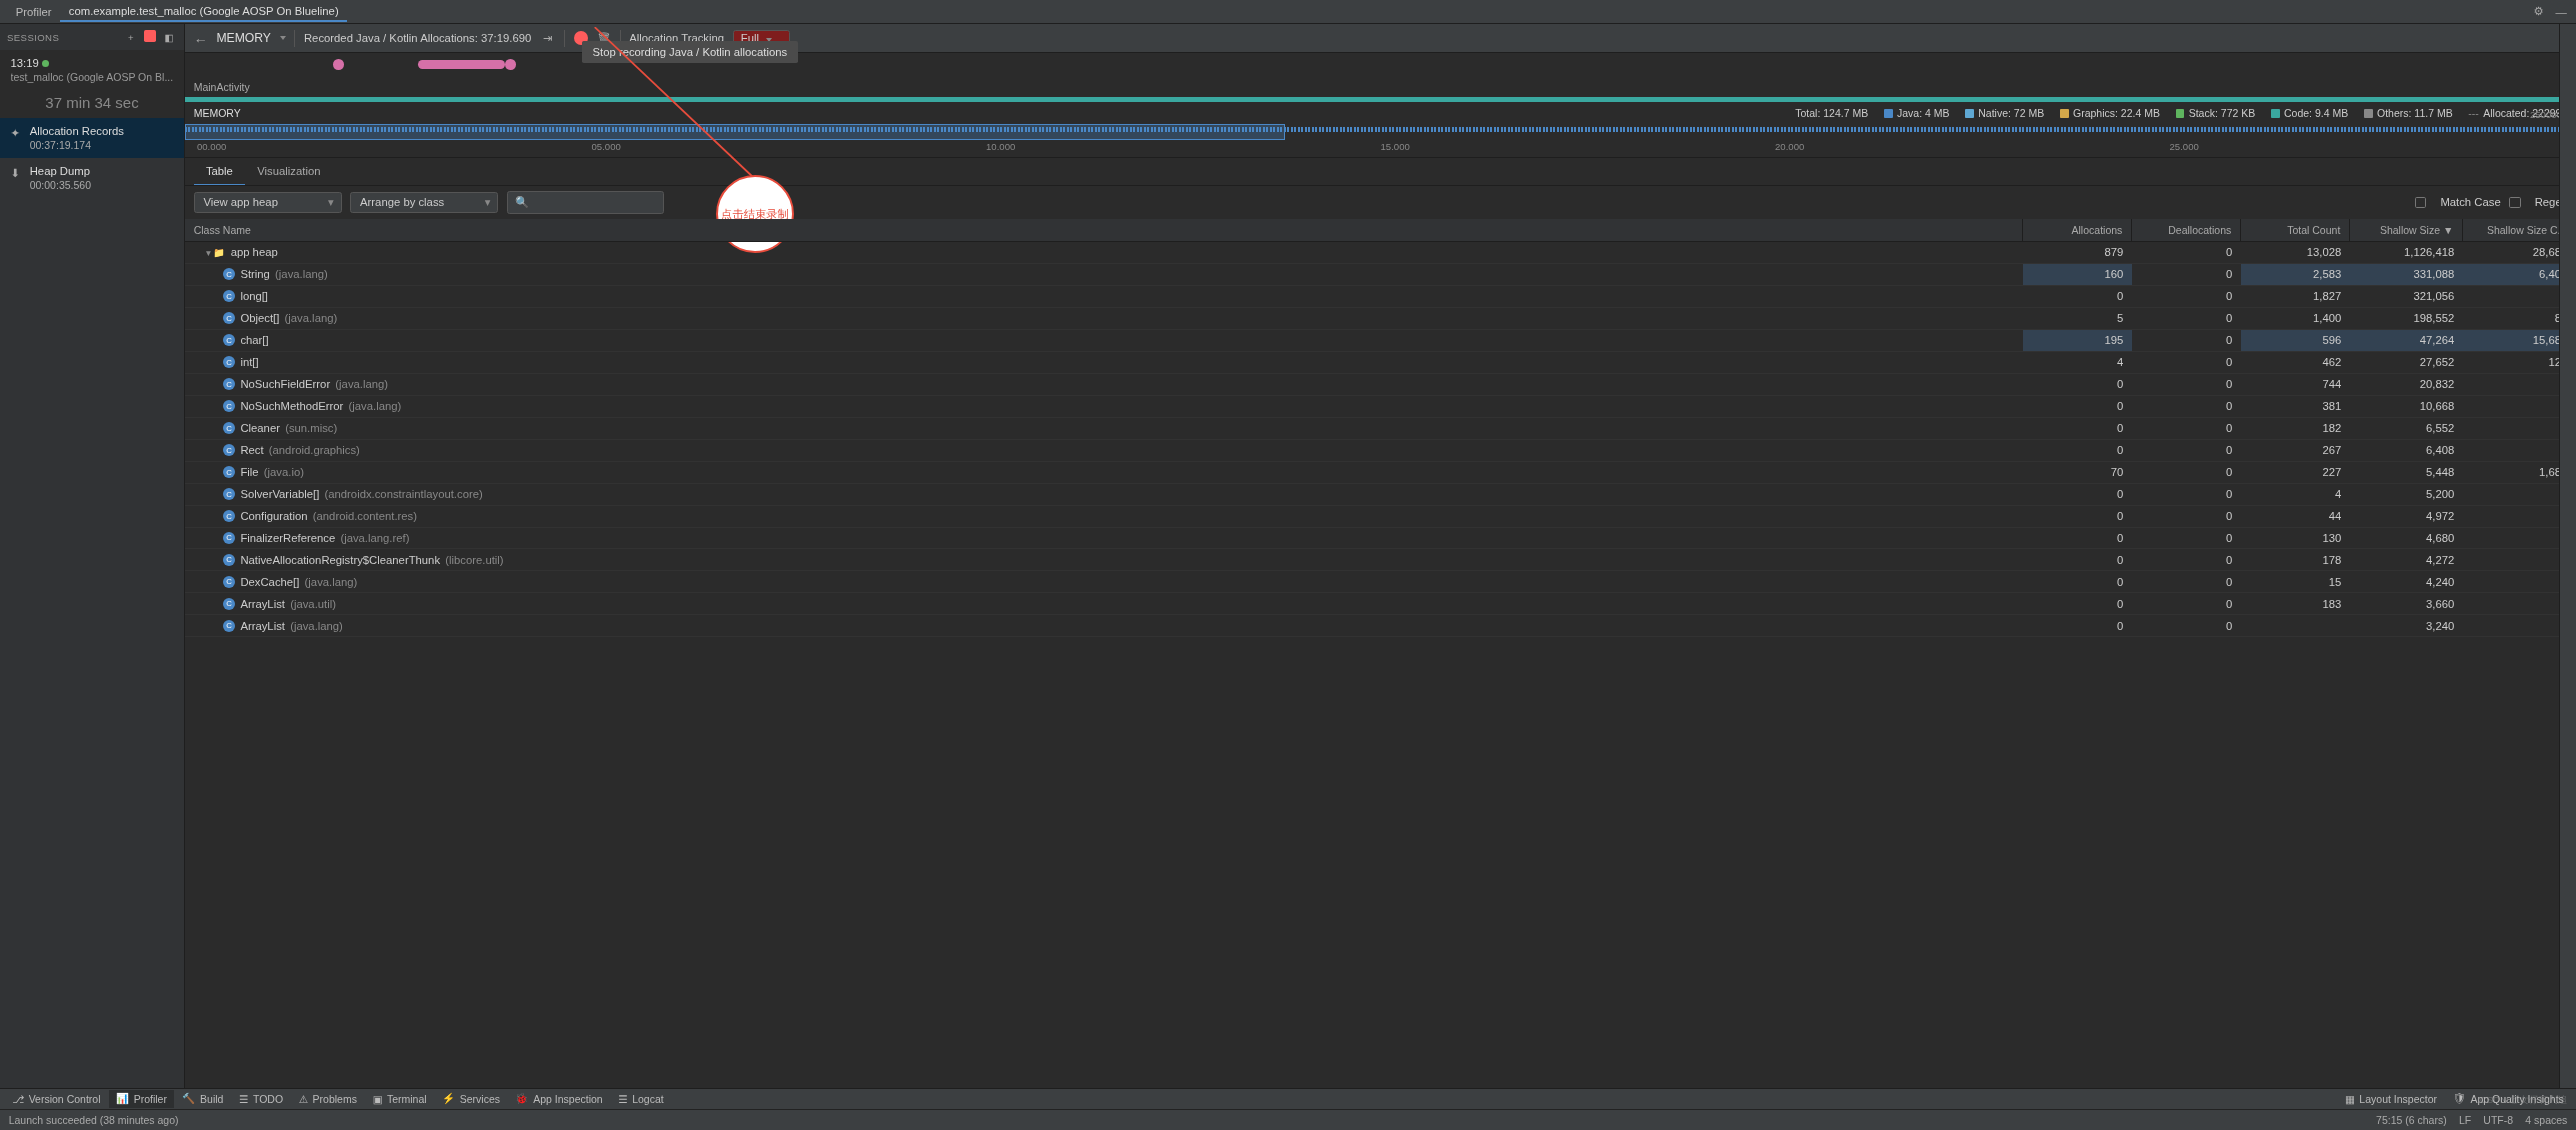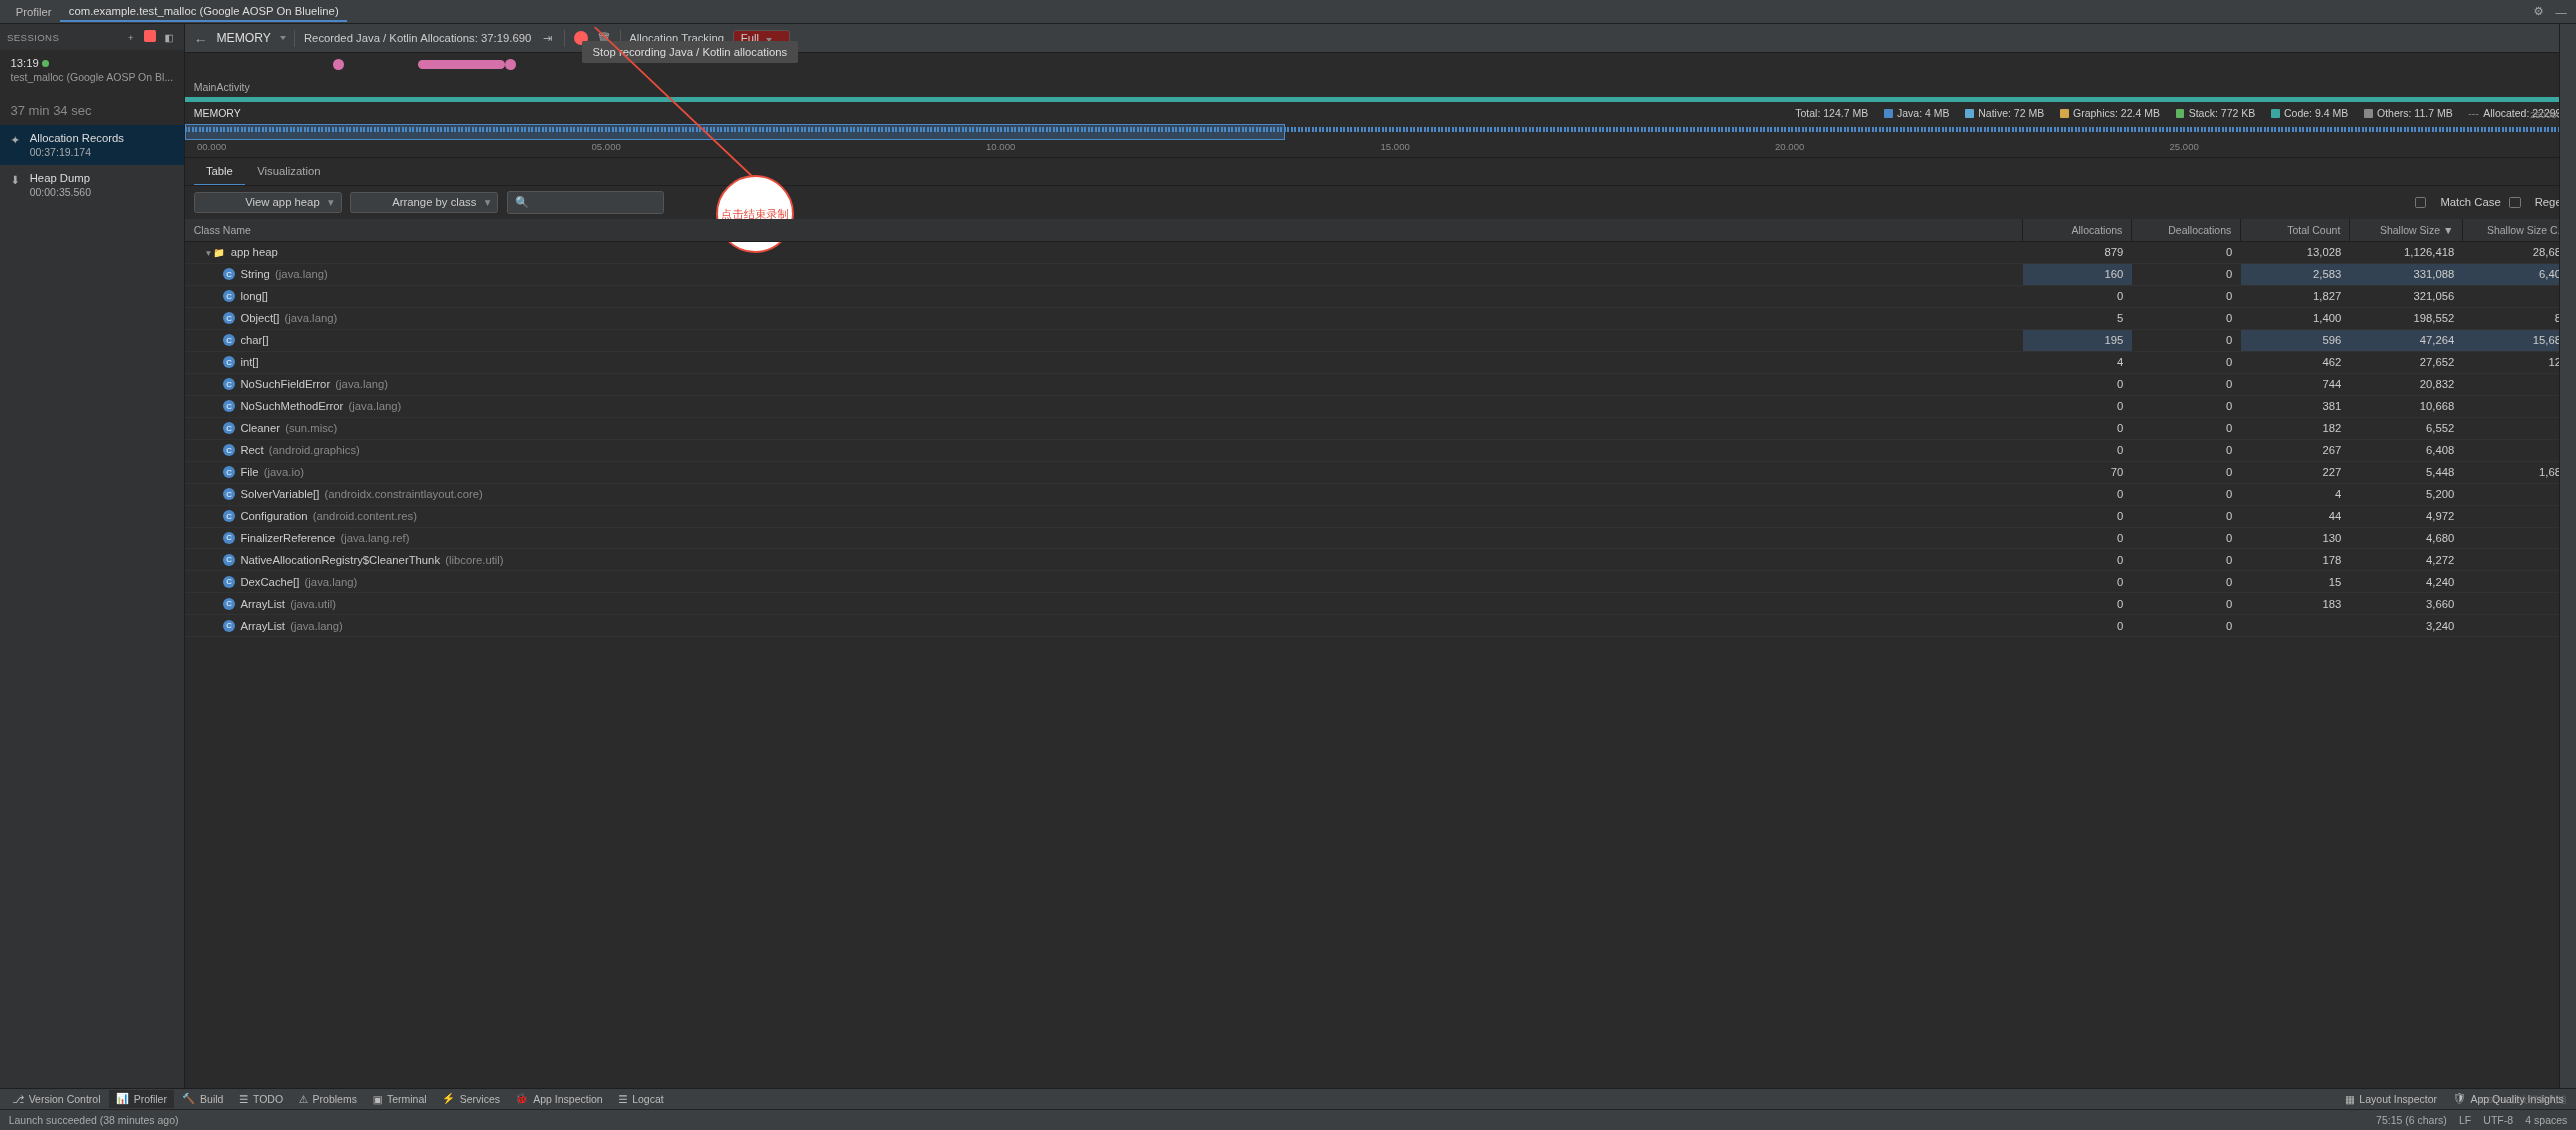--- a/index.html
+++ b/index.html
@@ -11,21 +11,21 @@
 .icon-btn { width:15.7px; height:15.7px; display:flex; align-items:center; justify-content:center; cursor:pointer; color:#aaa; }
 .main { display:flex; height:calc(100% - 24.4px - 21px - 21px); }
 .sidebar { width:185px; background:#313335; border-right:0.9px solid #1e1e1e; display:flex; flex-direction:column; }
 .sess-hdr { display:flex; align-items:center; padding:5.2px 7px; color:#999; font-size:9.6px; letter-spacing:0.4px; }
 .sess-hdr .icons { margin-left:auto; display:flex; gap:5.2px; }
 .rec-dot { width:12.2px; height:12.2px; background:#ff5c5c; border-radius:1.7px; display:inline-block; }
 .session-item { padding:7px 10.5px; background:#2b2b2b; }
 .session-time { color:#ddd; font-size:11.3px; }
 .green-dot { width:7px; height:7px; background:#5fb55f; border-radius:50%; display:inline-block; margin-left:3.5px; }
 .session-name { color:#999; font-size:10.5px; margin-top:1.7px; overflow:hidden; text-overflow:ellipsis; white-space:nowrap; }
-.session-sub { color:#888; font-size:13px; margin-top:20px; }
+.session-sub { color:#888; font-size:15px; margin-top:11px;text-align:center; }
 .side-rec { padding:7px 10.5px; display:flex; gap:7px; align-items:flex-start; }
 .side-rec.sel { background:#0d293e; }
 .side-rec-ico { width:12.2px; height:12.2px; margin-top:1.7px; color:#aaa; }
 .side-rec-txt { flex:1; }
 .side-rec-title { color:#ddd; font-size:11.3px; }
 .side-rec-time { color:#aaa; font-size:10.5px; margin-top:1.7px; }
 .content { flex:1; display:flex; flex-direction:column; overflow:hidden; }
 .toolbar { display:flex; align-items:center; gap:8.7px; padding:5.2px 8.7px; background:#3c3f41; border-bottom:0.9px solid #1e1e1e; }
 .tb-arrow { color:#aaa; cursor:pointer; font-size:14px; }
 .mem-dd { display:flex; align-items:center; gap:5.2px; color:#ddd; font-size:12.2px; cursor:pointer; }
@@ -49,21 +49,21 @@
 .chart-band { position:absolute; left:0; right:0; top:2.6px; height:5.2px; background:repeating-linear-gradient(90deg,#4a88c7 0,#4a88c7 1.7px,transparent 1.7px,transparent 3.5px); }
 .ruler { position:absolute; bottom:0; left:0; right:0; height:17.4px; display:flex; color:#888; font-size:9.6px; }
 .ruler-tick { position:absolute; top:1.7px; }
 .ruler-scale { position:absolute; right:8.7px; top:56px; color:#888; font-size:9.6px; }
 .tooltip { position:absolute; background:#4b4b4b; color:#ddd; padding:5.2px 10.5px; font-size:11.3px; border-radius:1.7px; }
 .annot { position:absolute; width:78px; height:78px; border:2.6px solid #e74c3c; border-radius:50%; background:#fff; display:flex; align-items:center; justify-content:center; color:#e74c3c; font-size:11.3px; }
 .table-tabs { display:flex; padding:0 8.7px; background:#2b2b2b; border-bottom:0.9px solid #1e1e1e; }
 .ttab { padding:7px 12.2px; color:#aaa; cursor:pointer; }
 .ttab.active { color:#ddd; border-bottom:1.7px solid #4a88c7; }
 .filter-row { display:flex; gap:8.7px; padding:5.2px 8.7px; align-items:center; background:#2b2b2b; }
-.fdd { background:#3c3f41; border:0.9px solid #555; color:#ccc; padding:3.5px 21px 3.5px 8.7px; border-radius:2.6px; cursor:pointer; min-width:148px; position:relative;text-align:right; }
+.fdd { background:#3c3f41; border:0.9px solid #555; color:#ccc; padding:3.5px 21px 3.5px 8.7px; border-radius:2.6px; cursor:pointer; min-width:148px; position:relative; }
 .fdd::after { content:"▾"; position:absolute; right:7px; color:#888; }
 .search { flex:0 0 157px; background:#3c3f41; border:0.9px solid #555; border-radius:2.6px; padding:2.6px 7px; display:flex; align-items:center; gap:5.2px; }
 .search input { background:transparent; border:none; color:#ccc; outline:none; width:100%; }
 .chk { display:flex; align-items:center; gap:14px; color:#ccc; cursor:pointer; }
 .chk-box { width:11.3px; height:11.3px; border:0.9px solid #777; border-radius:1.7px; }
 .data-table { flex:1; overflow:auto; background:#2b2b2b; }
 .thdr { display:flex; background:#313335; border-bottom:0.9px solid #1e1e1e; position:sticky; top:0; }
 .th { padding:5.2px 8.7px; color:#aaa; font-size:10.5px; border-right:0.9px solid #1e1e1e; }
 .th.name { flex:1; }
 .th.num { width:109px; text-align:right; }

